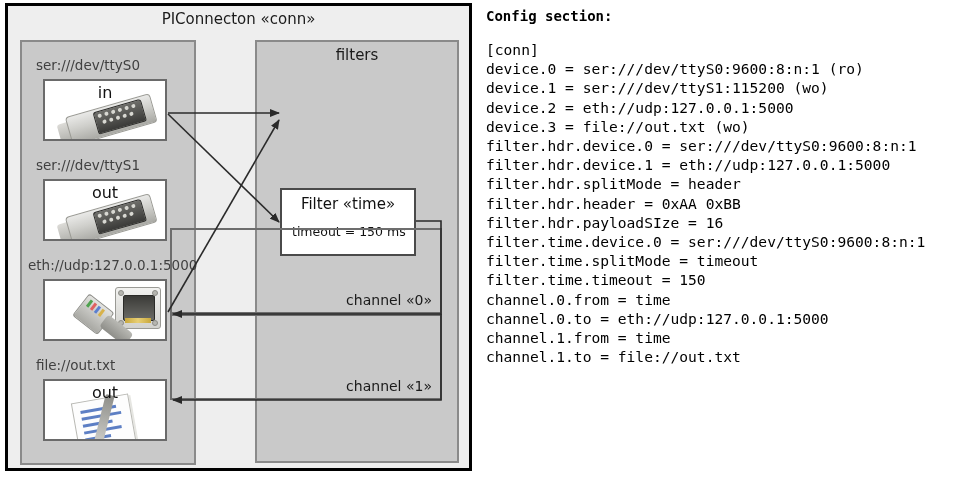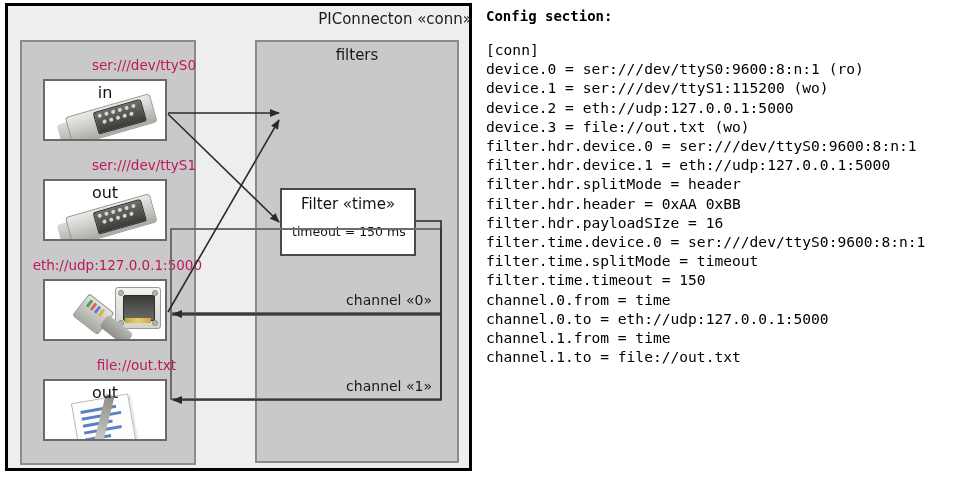--- a/index.html
+++ b/index.html
@@ -12,38 +12,39 @@
 
   
   #diagram{position:absolute;left:0;top:0;width:478px;height:484px;}
 
   .outer-box{
     position:absolute;left:5px;top:3px;width:467px;height:468px;
     background:#eeeeee;border:3px solid #000000;box-sizing:border-box;
   }
   .outer-title{
     position:absolute;left:5px;top:8px;width:467px;height:22px;
-    text-align:right;font-size:15px;color:#1a1a1a;line-height:22px;
+    text-align:center;font-size:15px;color:#1a1a1a;line-height:22px;
   }
 
   .panel{
     position:absolute;background:#c9c9c9;
     border:2px solid #8a8a8a;box-sizing:border-box;
   }
   #devices-panel{left:20px;top:40px;width:176px;height:425px;}
   #filters-panel{left:255px;top:40px;width:204px;height:423px;}
 
   .panel-title{
     position:absolute;left:0;width:100%;top:6px;text-align:center;
     font-size:15px;color:#1a1a1a;
   }
 
   .dev-label{
-    position:absolute;text-align:right;font-size:13.5px;color:#be185d;
+    position:absolute;text-align:left;font-size:13.5px;color:#404040;
     white-space:nowrap;
+    padding-left:16px;
   }
   .dev-box{
     position:absolute;background:#ffffff;border:2px solid #6a6a6a;
     box-sizing:border-box;overflow:hidden;
   }
   .dev-dir{
     position:absolute;width:100%;text-align:center;top:2px;left:0;
     font-size:16px;color:#111;z-index:3;
   }
   .dev-dir.left{text-align:left;padding-left:7px;font-size:19px;top:1px;}

